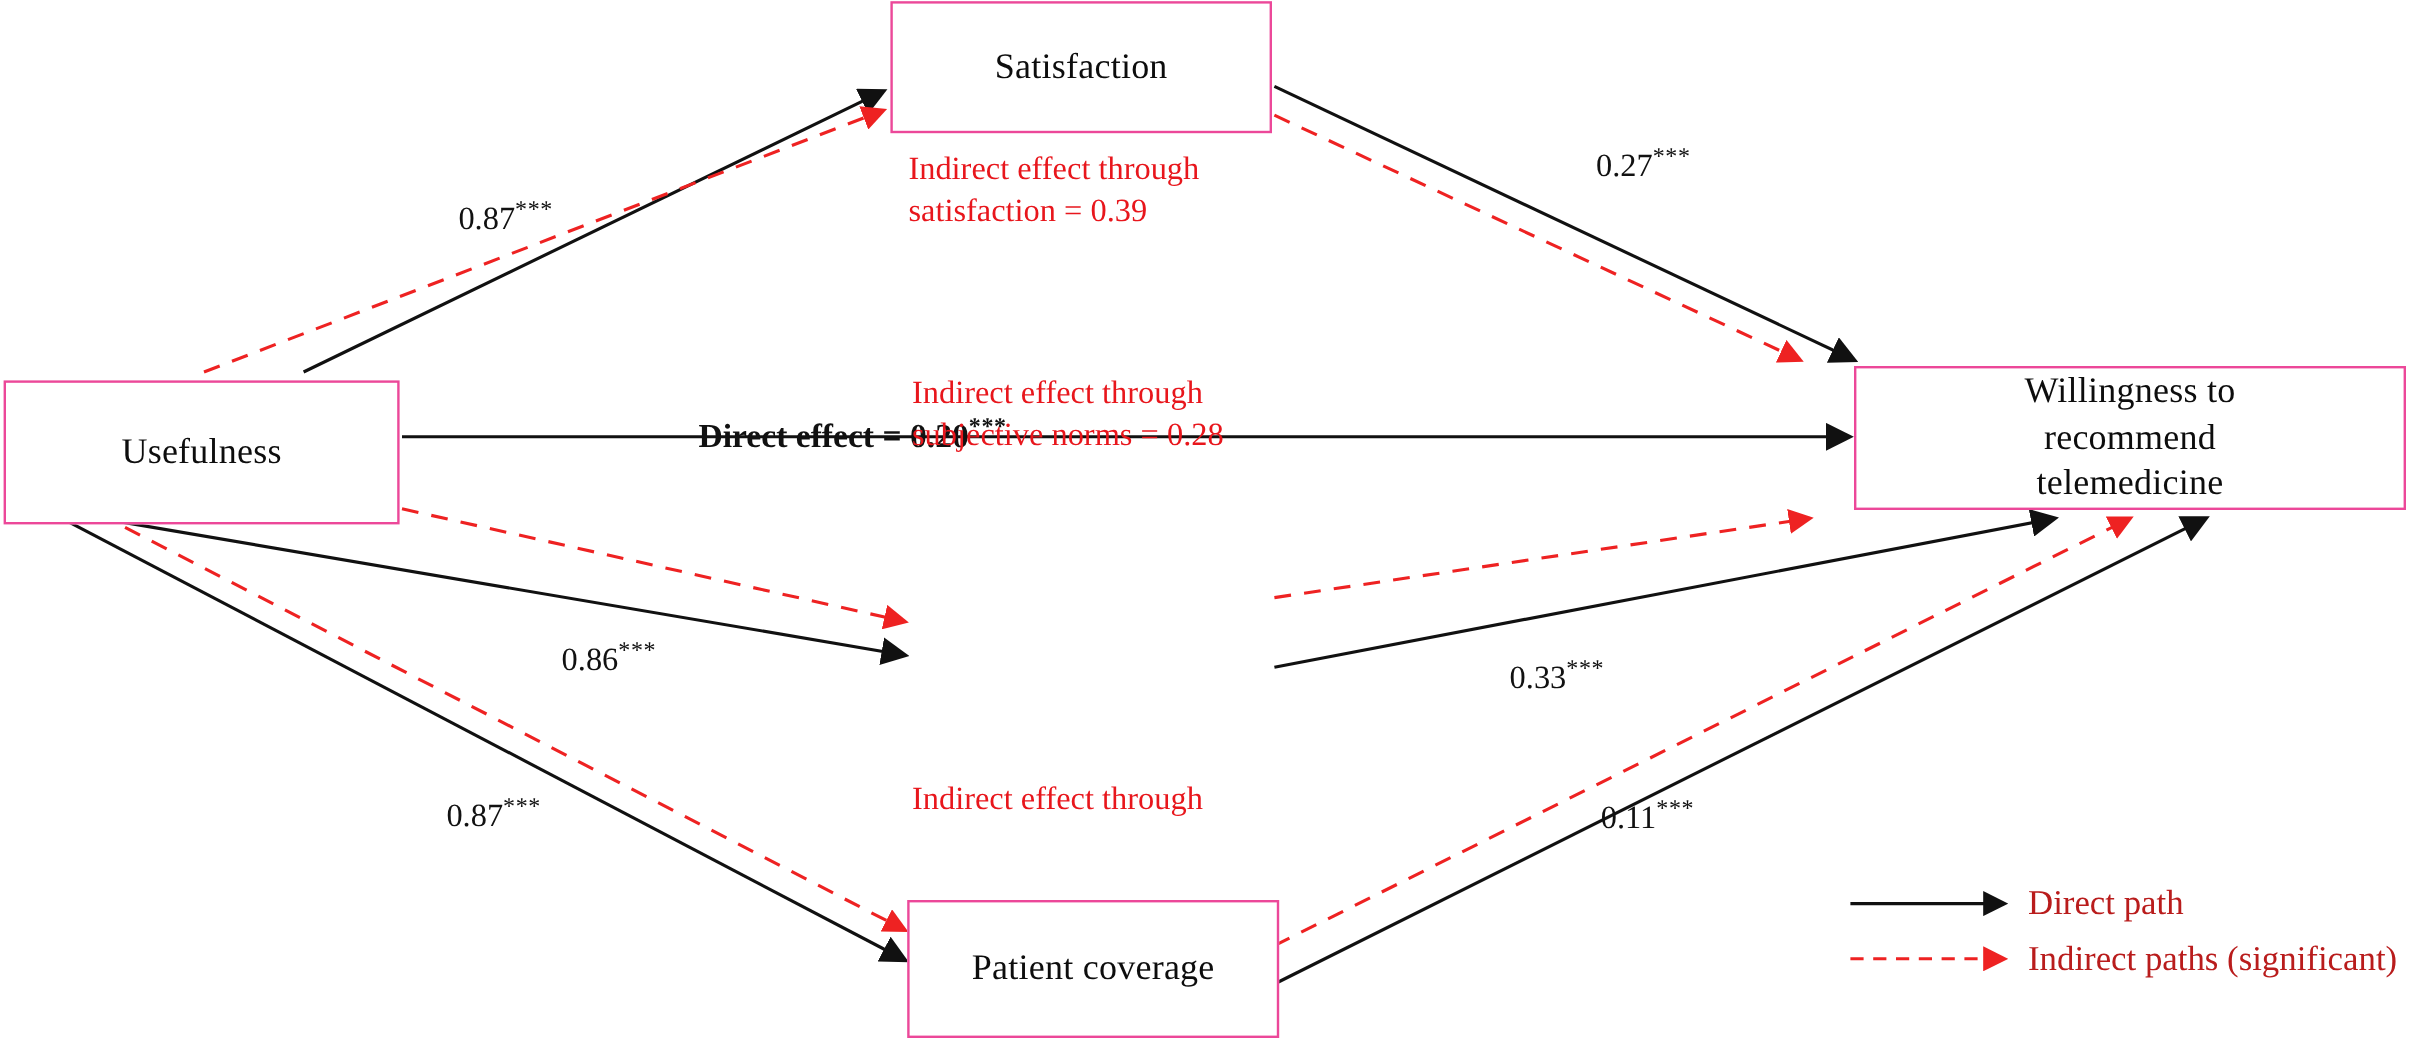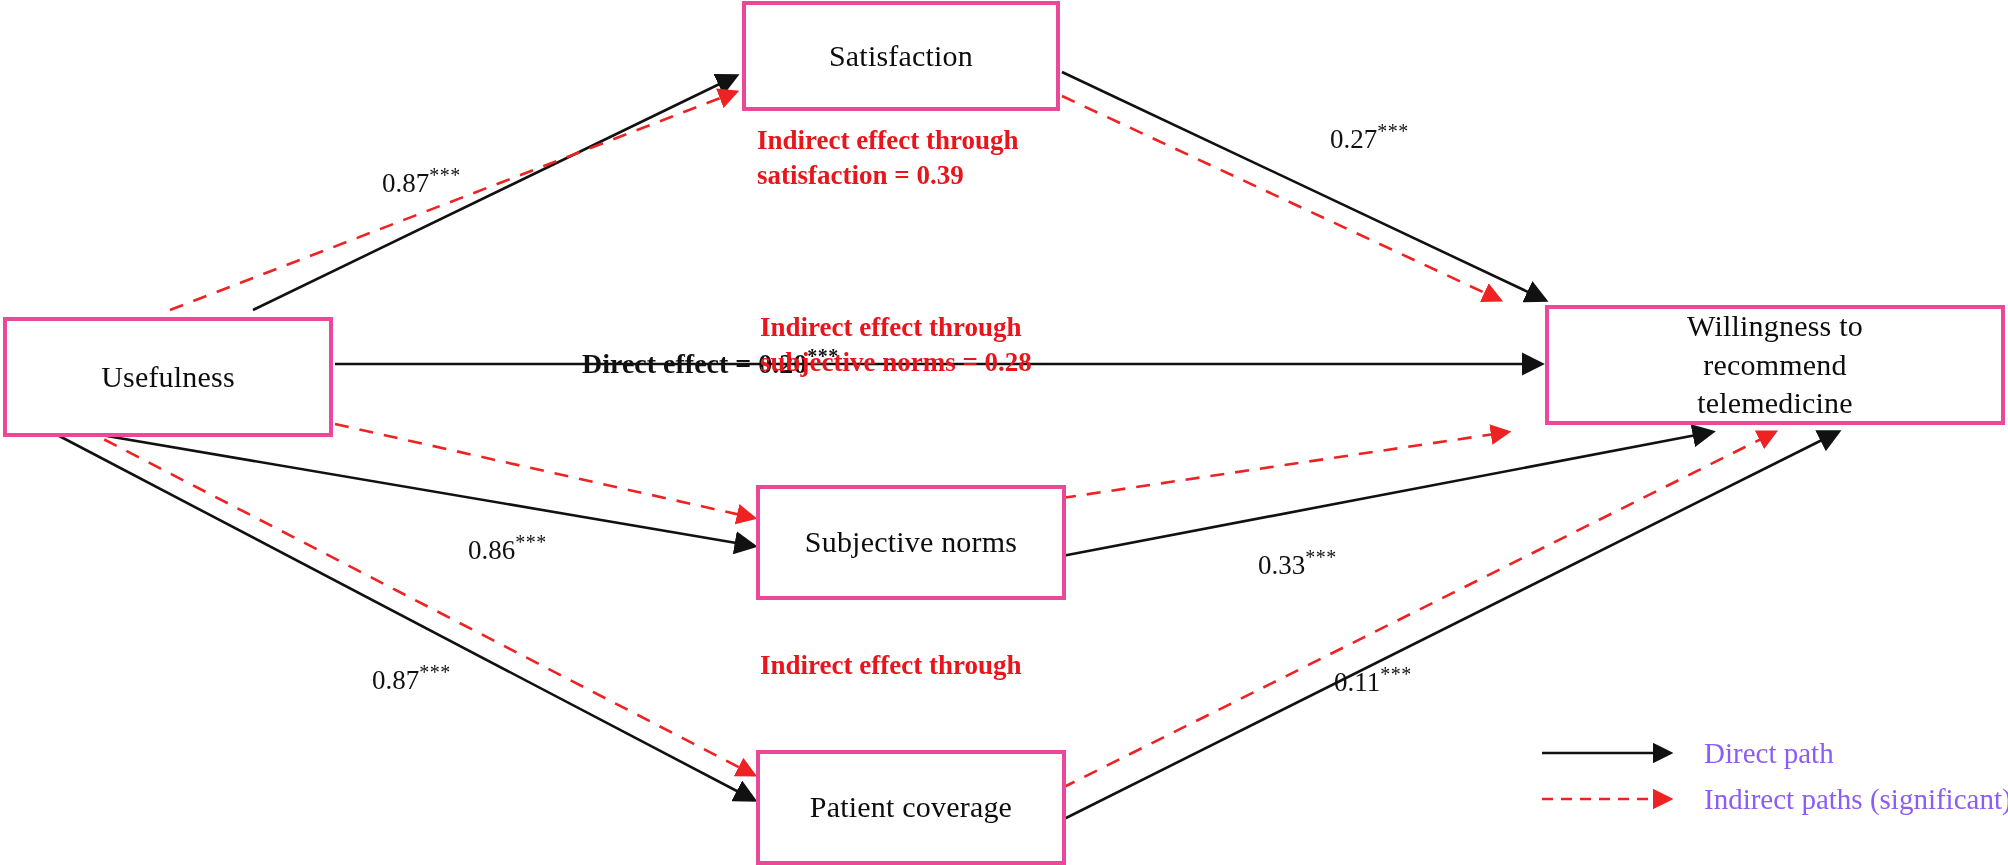--- a/index.html
+++ b/index.html
@@ -20,21 +20,21 @@
   }
   svg.diagram-svg {
     position: absolute;
     top: 0;
     left: 0;
     width: 2008px;
     height: 865px;
   }
   .node-box {
     position: absolute;
-    border: 4px solid #ec4899;
+    border: 2px solid #ec4899;
     background: #ffffff;
     display: flex;
     align-items: center;
     justify-content: center;
     box-sizing: border-box;
     z-index: 5;
   }
   .node-label {
     font-family: "Liberation Serif", "DejaVu Serif", serif;
     font-size: 30px;
@@ -57,21 +57,21 @@
     vertical-align: super;
     letter-spacing: 0.5px;
   }
   .edge-label.bold {
     font-weight: bold;
     font-size: 28px;
   }
   .annot {
     position: absolute;
     font-family: "Liberation Serif", "DejaVu Serif", serif;
-    font-weight: bold;
+    font-weight: normal;
     font-size: 27px;
     color: #e8161c;
     line-height: 1.30;
     white-space: nowrap;
     z-index: 6;
   }
   .legend {
     position: absolute;
     z-index: 7;
   }
@@ -82,22 +82,21 @@
   }
   .legend-key {
     width: 150px;
     height: 24px;
     position: relative;
     flex: 0 0 150px;
   }
   .legend-text {
     font-family: "Liberation Serif", "DejaVu Serif", serif;
     font-size: 29px;
-    color: #8b5cf6;
-    margin-left: 14px;
+    color: #b91c1c;
     white-space: nowrap;
   }
 </style>
 </head>
 <body>
 
 <div id="canvas">
 
   <svg class="diagram-svg" viewBox="0 0 2008 865">
     <defs>
@@ -137,23 +136,20 @@
   </svg>
 
   <div class="node-box" style="left:3px; top:305px; width:330px; height:120px;margin-top:12px;">
     <span class="node-label">Usefulness</span>
   </div>
 
   <div class="node-box" style="left:742px; top:1px; width:318px; height:110px;">
     <span class="node-label">Satisfaction</span>
   </div>
 
-  <div class="node-box" style="left:756px; top:485px; width:310px; height:115px;">
-    <span class="node-label">Subjective norms</span>
-  </div>
 
   <div class="node-box" style="left:756px; top:750px; width:310px; height:115px;">
     <span class="node-label">Patient coverage</span>
   </div>
 
   <div class="node-box" style="left:1545px; top:305px; width:460px; height:120px;">
     <span class="node-label" style="white-space:pre-line;">Willingness to
 recommend
 telemedicine</span>
   </div>

